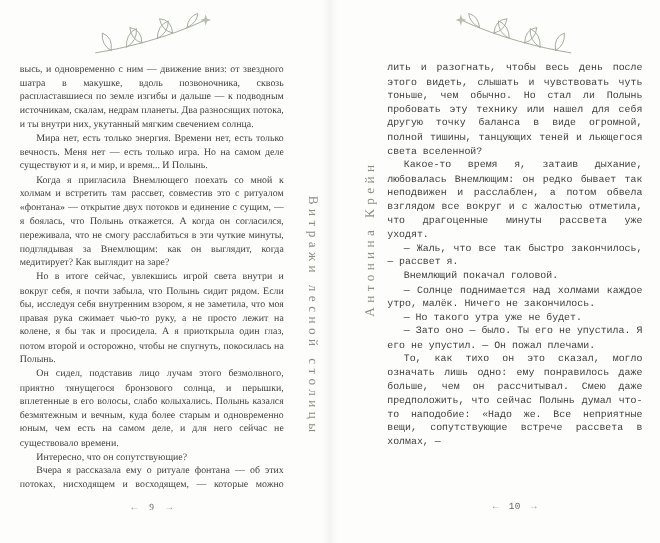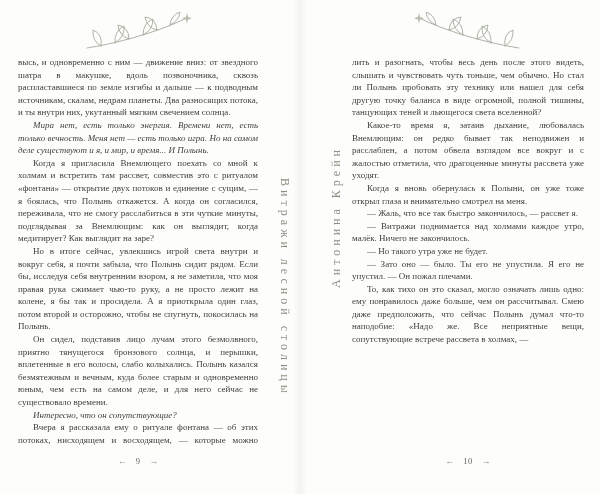--- a/index.html
+++ b/index.html
@@ -22,21 +22,21 @@
     width: 14px;
     height: 494px;
     background: linear-gradient(to right, rgba(0,0,0,0), rgba(60,60,50,0.05) 50%, rgba(0,0,0,0));
   }
   .page {
     position: absolute;
     top: 0;
     height: 494px;
   }
   .page.left  { left: 12px;  width: 278px; }
-  .page.right { left: 308px; width: 282px; }
+  .page.right { left: 308px; width: 282px; font-family: Liberation Mono, monospace; }
 
   .ornament {
     position: absolute;
     top: 12px;
     height: 40px;
     display: flex;
     justify-content: center;
     align-items: flex-end;
   }
   .page.left  .ornament { left: 6px;  width: 240px; }
@@ -52,21 +52,21 @@
     font-size: 9px;
     line-height: 12.6px;
     color: #3e3e3c;
     text-align: justify;
   }
   .page.left  .page-text { left: 6px;  width: 240px; }
   .page.right .page-text { left: 44px; width: 232px; }
 
   .page-text p { margin: 0; }
   .page-text p.indent { text-indent: 15px; }
-  .page-text p.italic { font-style: italic; }
+  .page-text p.italic { }
 
   .pagenum {
     position: absolute;
     top: 454px;
     height: 14px;
     display: flex;
     justify-content: center;
     align-items: center;
     gap: 9px;
     font-size: 8.5px;
@@ -145,23 +145,23 @@
           <path d="M60 23 q0 -12 10 -16 q0 11 -10 16"></path>
           <path d="M74 18 q-10 -2 -12 -13 q11 1 12 13"></path>
           <path d="M87 13 q1 -10 10 -13 q-1 9 -10 13"></path>
         </g>
         <path d="M104 1 l1.1 3.9 L109 6.2 l-3.9 1.3 L104 11.5 l-1.1 -4 L99 6.2 l3.9 -1.3 Z" fill="#b8bead"></path>
       </svg>
     </div>
     <div class="page-text">
         <p class="">лить и разогнать, чтобы весь день после этого видеть, слышать и чувствовать чуть тоньше, чем обычно. Но стал ли Полынь пробовать эту технику или нашел для себя другую точку баланса в виде огромной, полной тишины, танцующих теней и льющегося света вселенной?</p>
         <p class="indent">Какое-то время я, затаив дыхание, любовалась Внемлющим: он редко бывает так неподвижен и расслаблен, а потом обвела взглядом все вокруг и с жалостью отметила, что драгоценные минуты рассвета уже уходят.</p>
-        <p class="indent">Когда я вновь обернулась к Полыни, он уже тоже открыл глаза и внимательно смотрел на меня.</p>
         <p class="indent">— Жаль, что все так быстро закончилось, — рассвет я.</p>
-        <p class="indent">— Витражи поднимается над холмами каждое утро, малёк. Ничего не закончилось.</p>
+        <p class="indent">Внемлющий покачал головой.</p>
+        <p class="indent">— Солнце поднимается над холмами каждое утро, малёк. Ничего не закончилось.</p>
         <p class="indent">— Но такого утра уже не будет.</p>
         <p class="indent">— Зато оно — было. Ты его не упустила. Я его не упустил. — Он пожал плечами.</p>
         <p class="indent">То, как тихо он это сказал, могло означать лишь одно: ему понравилось даже больше, чем он рассчитывал. Смею даже предположить, что сейчас Полынь думал что-то наподобие: «Надо же. Все неприятные вещи, сопутствующие встрече рассвета в холмах, —</p>
       </div>
     <div class="pagenum">
       <span class="arrow">←</span>
       <span class="num">10</span>
       <span class="arrow">→</span>
     </div>
   </section>

